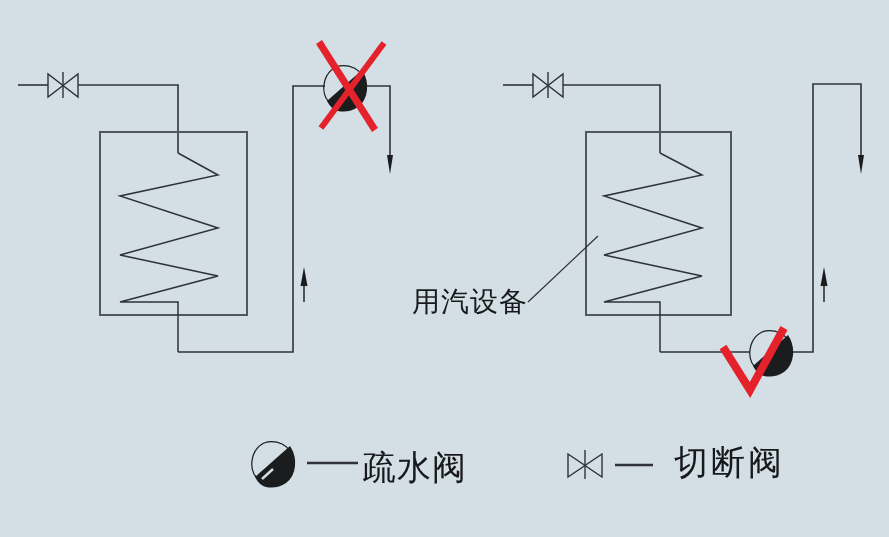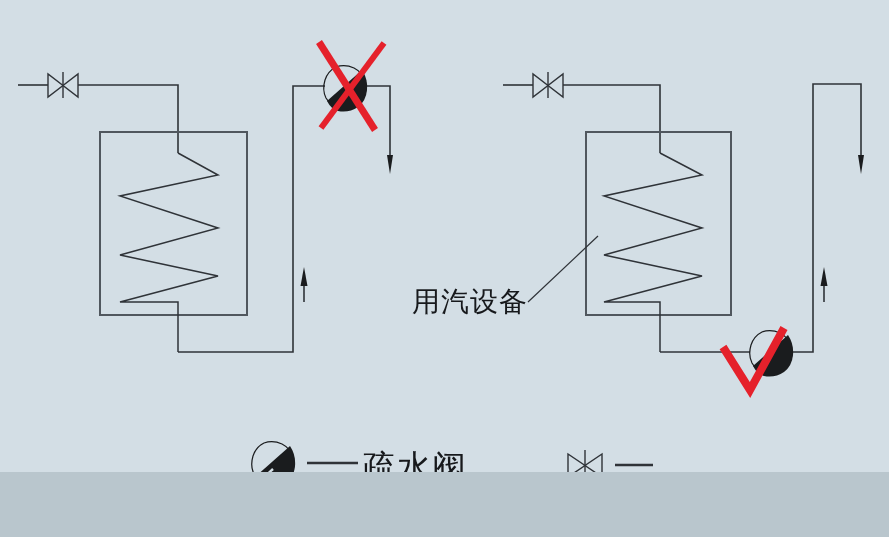--- a/index.html
+++ b/index.html
@@ -7,21 +7,21 @@
     --line:#2f3338;
     --box-line:#50575e;
     --text:#17191c;
     --mark-red:#e5212b;
     --symbol-black:#1a1c1e;
   }
   html,body{margin:0;padding:0;}
   body{background:#b9c6cd;font-family:"Liberation Serif","DejaVu Serif",serif;}
   .canvas{
     position:relative;
-    width:889px;height:472px;
+    width:889px;height:537px;
     background:var(--background);
     overflow:hidden;
   }
   .canvas svg{position:absolute;left:0;top:0;}
   .pipe{stroke:var(--line);stroke-width:1.6;fill:none;}
   .coil{stroke:var(--line);stroke-width:1.5;fill:none;stroke-linejoin:miter;}
   .box{stroke:var(--box-line);stroke-width:2;fill:none;}
   .sym{stroke:var(--line);stroke-width:1.4;fill:none;}
   .trap-outline{stroke:var(--symbol-black);stroke-width:1.2;fill:none;}
   .trap-fill{fill:var(--symbol-black);stroke:none;}
@@ -126,13 +126,14 @@
         <path d="M568,454 L568,477 L585,465.5 Z"></path>
         <path d="M602,454 L602,477 L585,465.5 Z"></path>
         <path d="M585,450 V479"></path>
       </g>
       <path class="dash" d="M615,465 H653"></path>
     </g>
   </svg>
 
   <div class="label label-equipment">用汽设备</div>
   <div class="label label-legend-trap">疏水阀</div>
+  <div class="label label-legend-valve">切断阀</div>
 </div>
 
 </body></html>

